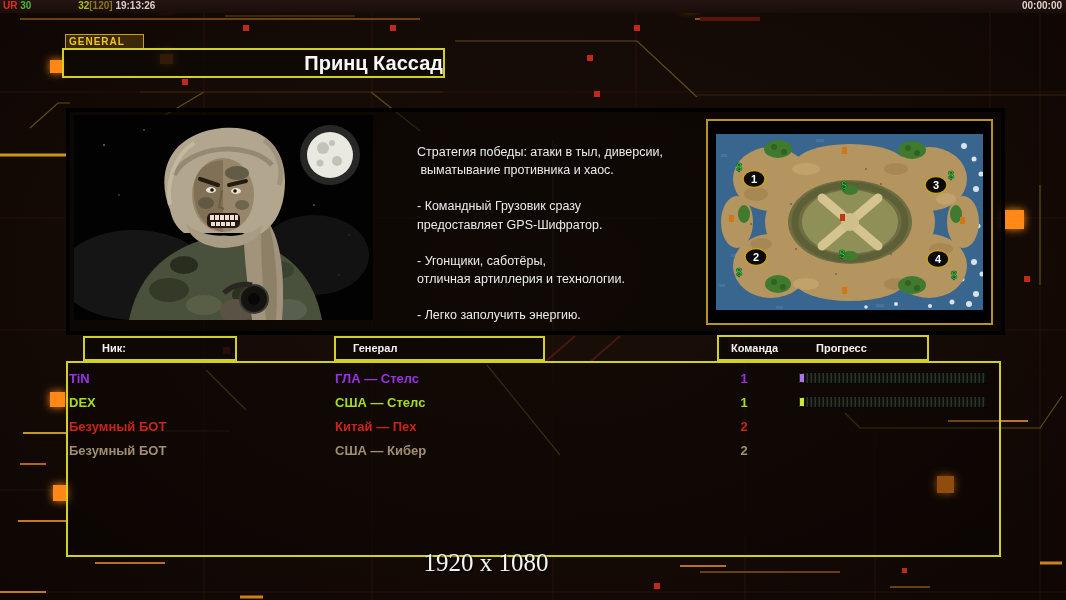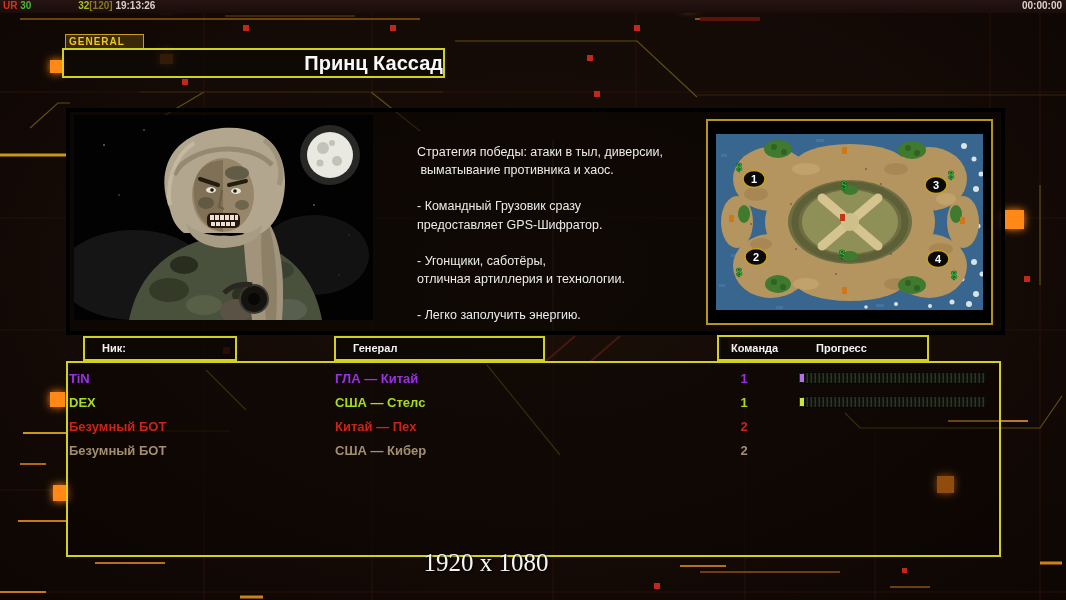--- a/index.html
+++ b/index.html
@@ -418,21 +418,21 @@
 <div class="hdr hdr-general"><span>Генерал</span></div>
 <div class="hdr hdr-tp">
   <span class="lbl-team">Команда</span>
   <span class="lbl-prog">Прогресс</span>
 </div>
 
 <div class="table-box">
 
   <div class="prow" style="top:4px;">
     <span class="pnick" style="color: rgb(154, 48, 232);">TiN</span>
-    <span class="pgen" style="color: rgb(154, 48, 232);">ГЛА — Китай</span>
+    <span class="pgen" style="color: rgb(154, 48, 232);">ГЛА — Стелс</span>
     <span class="pteam" style="color: rgb(154, 48, 232);">1</span>
     <span class="pbar">
         <span class="pfill" style="background: rgb(176, 112, 240);"></span>
       </span>
   </div>
 
   <div class="prow" style="top:28px;">
     <span class="pnick" style="color: rgb(166, 221, 24);">DEX</span>
     <span class="pgen" style="color: rgb(166, 221, 24);">США — Стелс</span>
     <span class="pteam" style="color: rgb(166, 221, 24);">1</span>

